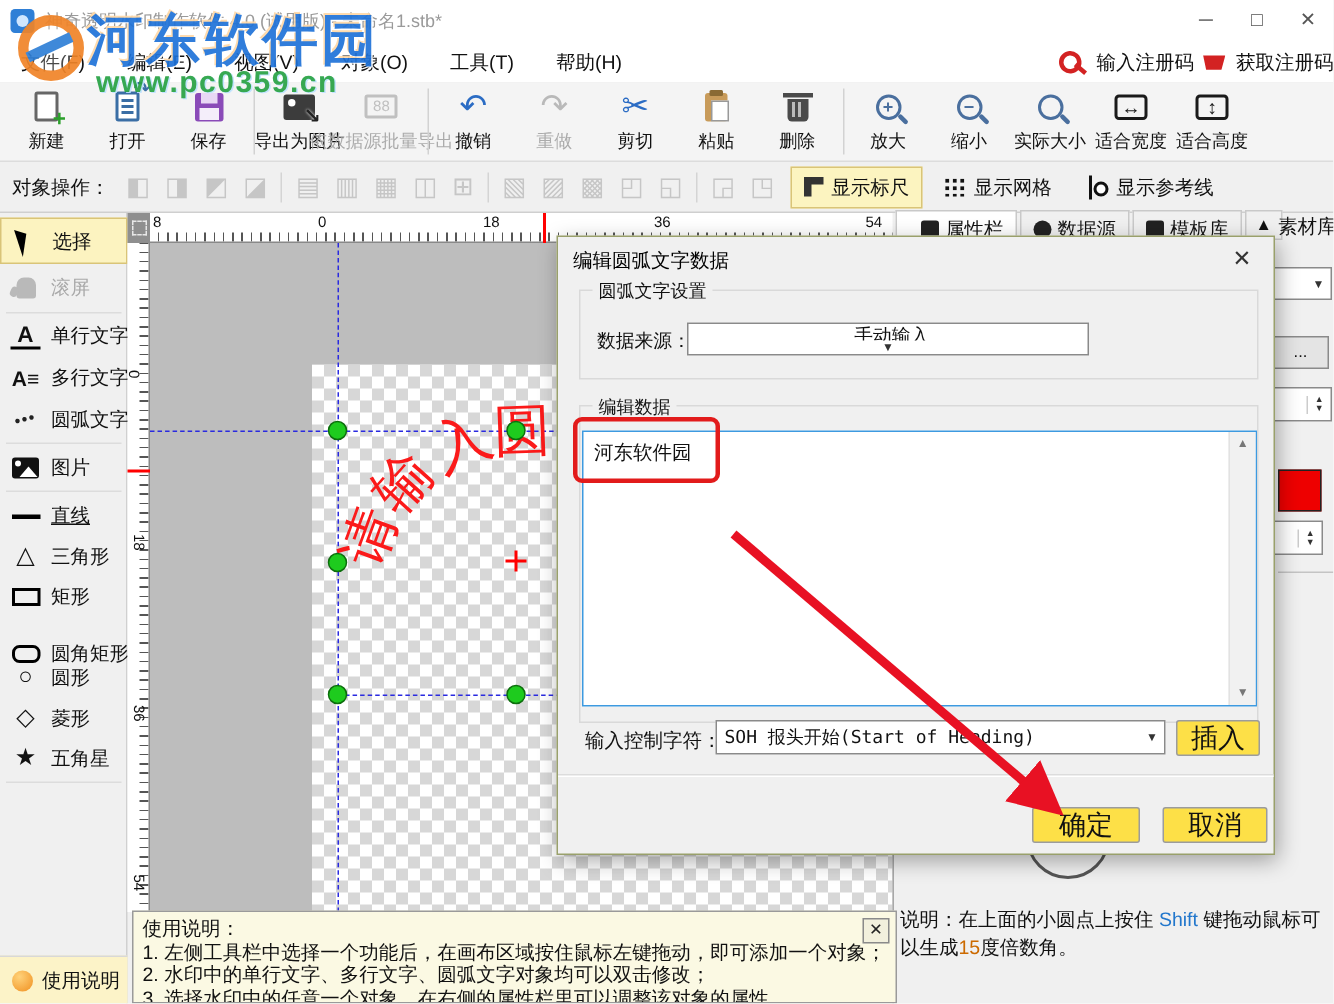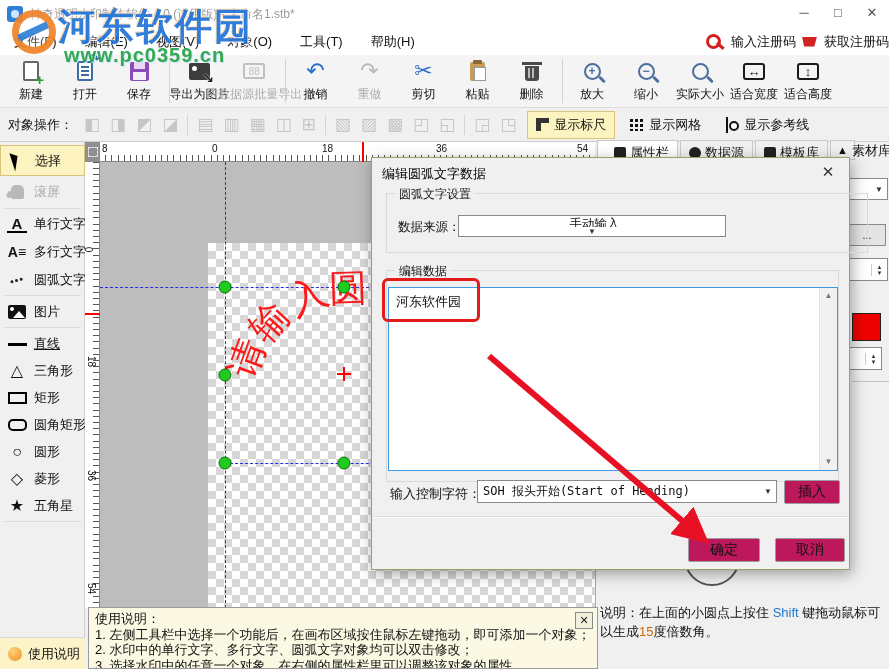--- a/index.html
+++ b/index.html
@@ -144,21 +144,21 @@
   .combo{position:absolute;background:#fff;border:1px solid #8a8a8a;display:flex;align-items:center;box-sizing:border-box;}
   .combo .cv{flex:1;padding-left:5px;font-size:12.5px;white-space:nowrap;overflow:hidden;}
   .combo .ca{width:16px;text-align:center;font-size:8px;color:#333;}
   #ta{position:absolute;left:16px;top:129px;width:450px;height:184px;background:#fff;border:1px solid #3d9ae0;box-sizing:border-box;}
   #ta-text{position:absolute;left:7px;top:5px;font-size:13px;}
   #ta-sb{position:absolute;right:0;top:0;bottom:0;width:17px;background:#f1f1f1;border-left:1px solid #e2e2e2;}
   .sbarr{position:absolute;left:0;width:17px;height:16px;text-align:center;font-size:8px;color:#777;line-height:16px;}
   #redbox{position:absolute;left:10px;top:120px;width:92px;height:38px;border:3px solid #e21b1b;border-radius:6px;z-index:3;}
   #ctrl-label{position:absolute;left:18px;top:327px;font-size:13px;}
   #ctrl-combo .cv{font-family:"DejaVu Sans Mono","Liberation Mono",monospace;font-size:12px;}
-  .btn{position:absolute;background:#be185d;border:1px solid #9c9c9c;border-radius:2px;text-align:center;font-size:14px;display:flex;align-items:center;justify-content:center;box-sizing:border-box;}
+  .btn{position:absolute;background:#fde047;border:1px solid #9c9c9c;border-radius:2px;text-align:center;font-size:18px;display:flex;align-items:center;justify-content:center;box-sizing:border-box;}
   #dlg-sep{position:absolute;left:0;right:0;top:358px;height:1px;background:#dcdcdc;border-bottom:1px solid #fff;}
   
   #helppanel{left:88px;top:607px;width:510px;height:62px;background:#fbf9e3;border:1px solid #9a9a9a;box-sizing:border-box;z-index:20;overflow:hidden;padding:3px 6px;}
   #helppanel .hline{font-size:13px;line-height:15.5px;white-space:nowrap;}
   #hp-close{position:absolute;right:4px;top:4px;width:16px;height:15px;border:1px solid #8a8a8a;background:#f2f0dd;color:#222;font-size:11px;line-height:14px;text-align:center;font-weight:bold;}
   
   #arrow{left:0;top:0;width:889px;height:669px;z-index:60;pointer-events:none;}
 </style>
 </head>
 <body>
@@ -369,21 +369,21 @@
     <div class="stool" style="top:215px;">
       <span class="sic shp">△</span>
       <span>三角形</span>
       </div>
     <div class="stool" style="top:242px;">
       <span class="sic">
           <span class="ic-rect"></span>
         </span>
       <span>矩形</span>
       </div>
-    <div class="stool" style="top:269px;">
+    <div class="stool" style="top:280px;">
       <span class="sic">
           <span class="ic-rrect"></span>
         </span>
       <span>圆角矩形</span>
       </div>
     <div class="stool" style="top:296px;">
       <span class="sic shp">○</span>
       <span>圆形</span>
       </div>
     <div class="stool" style="top:323px;">
@@ -483,21 +483,21 @@
     <div class="hline">1. 左侧工具栏中选择一个功能后，在画布区域按住鼠标左键拖动，即可添加一个对象；</div>
     <div class="hline">2. 水印中的单行文字、多行文字、圆弧文字对象均可以双击修改；</div>
     <div class="hline">3. 选择水印中的任意一个对象，在右侧的属性栏里可以调整该对象的属性。</div>
     <div id="hp-close">✕</div>
   </div>
 
   <div class="abs" id="dialog">
     <div id="dlg-title">编辑圆弧文字数据</div>
     <div id="dlg-close">✕</div>
 
-    <div class="group" style="left:14px;top:35px;width:451px;height:58px;padding-left:29px;">
+    <div class="group" style="left:14px;top:35px;width:451px;height:58px;">
       <span class="legend">圆弧文字设置</span>
     </div>
     <span id="src-label">数据来源：</span>
     <div class="combo" style="left:86px;top:57px;width:268px;height:22px;flex-direction:column;">
       <span class="cv">手动输入</span>
       <span class="ca">▼</span>
     </div>
 
     <div class="group" style="left:14px;top:112px;width:451px;height:210px;">
       <span class="legend">编辑数据</span>

